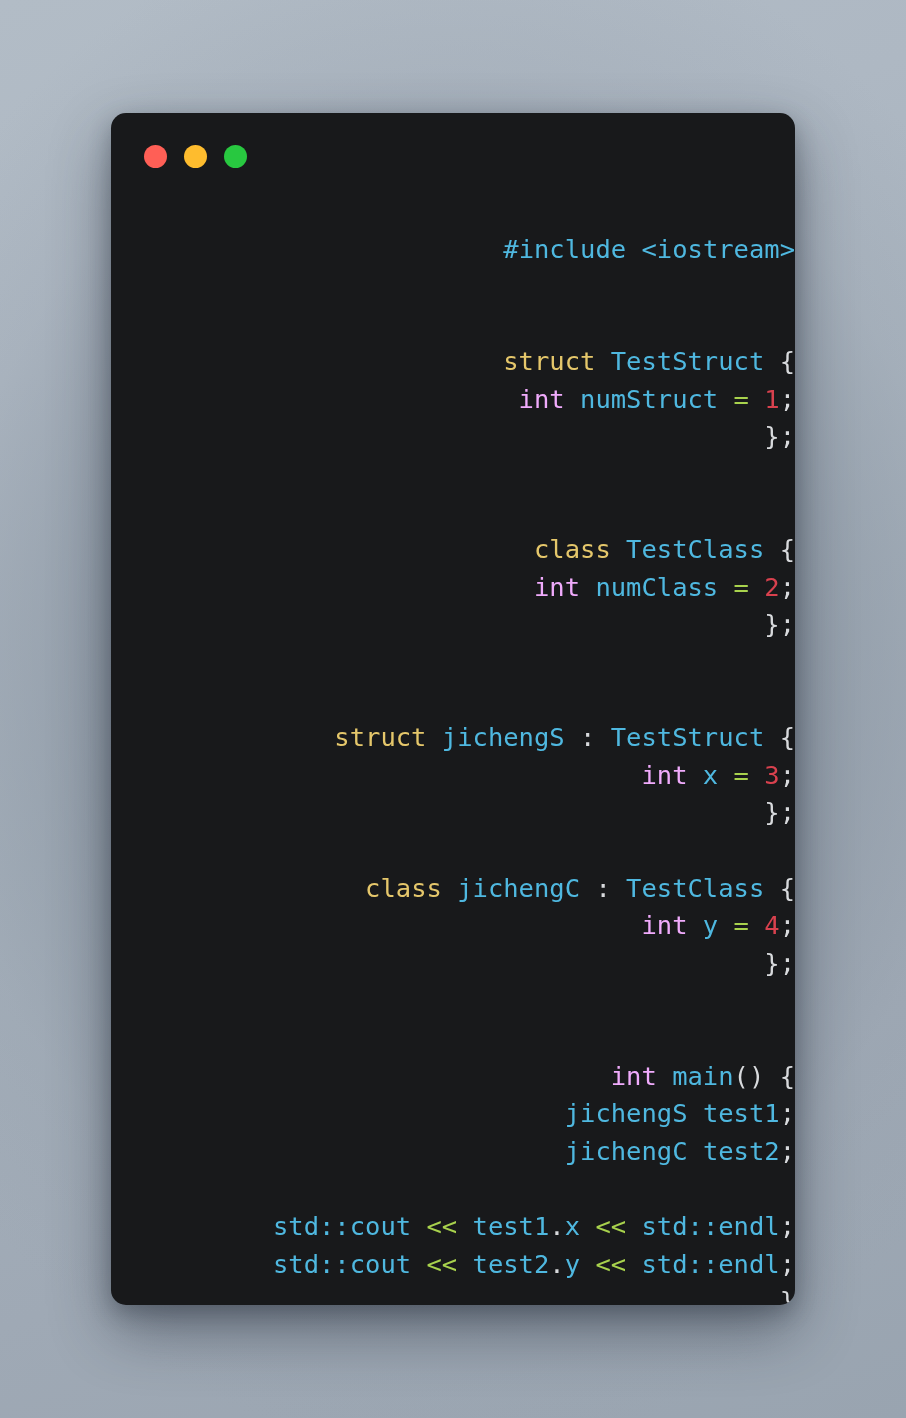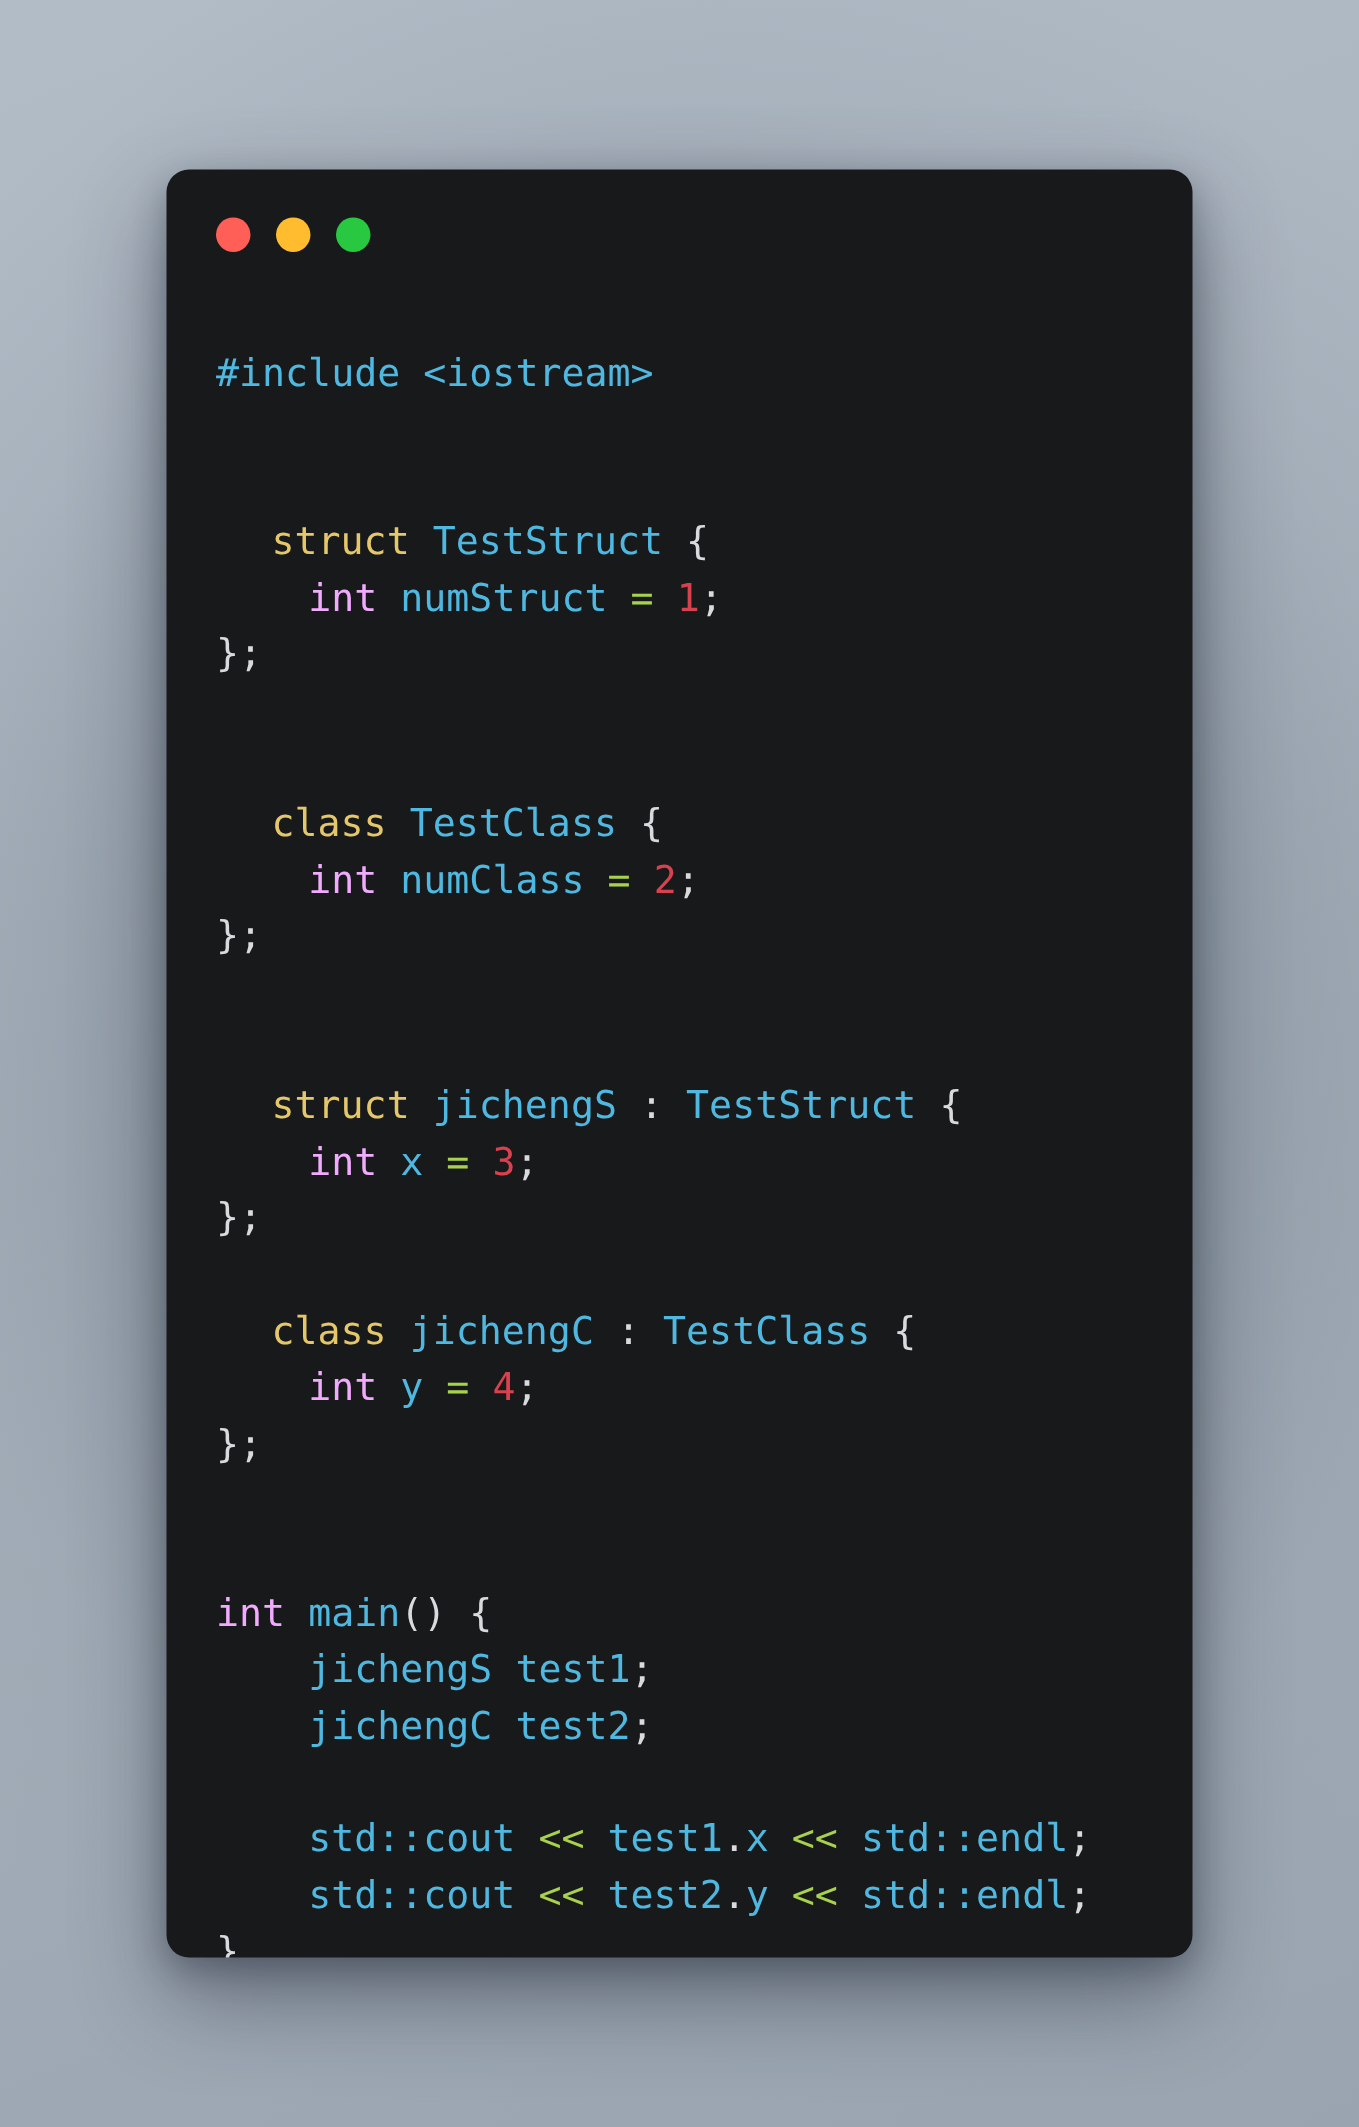--- a/index.html
+++ b/index.html
@@ -64,20 +64,21 @@
     font-family: "DejaVu Sans Mono", monospace;
     font-size: 25.5px;
     line-height: 37.6px;
     letter-spacing: 0px;
     white-space: pre;
     color: #d8dadd;
   }
   .code-line {
     height: 37.6px;
     white-space: pre;
+    text-align: right;
   }
   .code-line.blank { color: transparent; }
 
   
   .tok-plain   { color: #d8dadd; }
   .tok-key     { color: #e5c76b; margin-left: 37px; }  
   .tok-type    { color: #f0abfc; }  
   .tok-ident   { color: #4fb8e0; }  
   .tok-num     { color: #d8414e; }  
   .tok-op      { color: #a8d24d; }  

